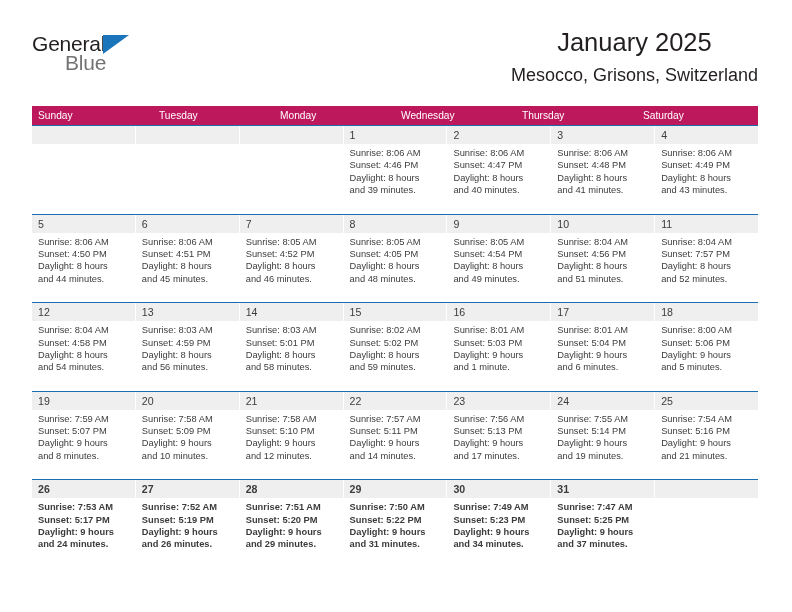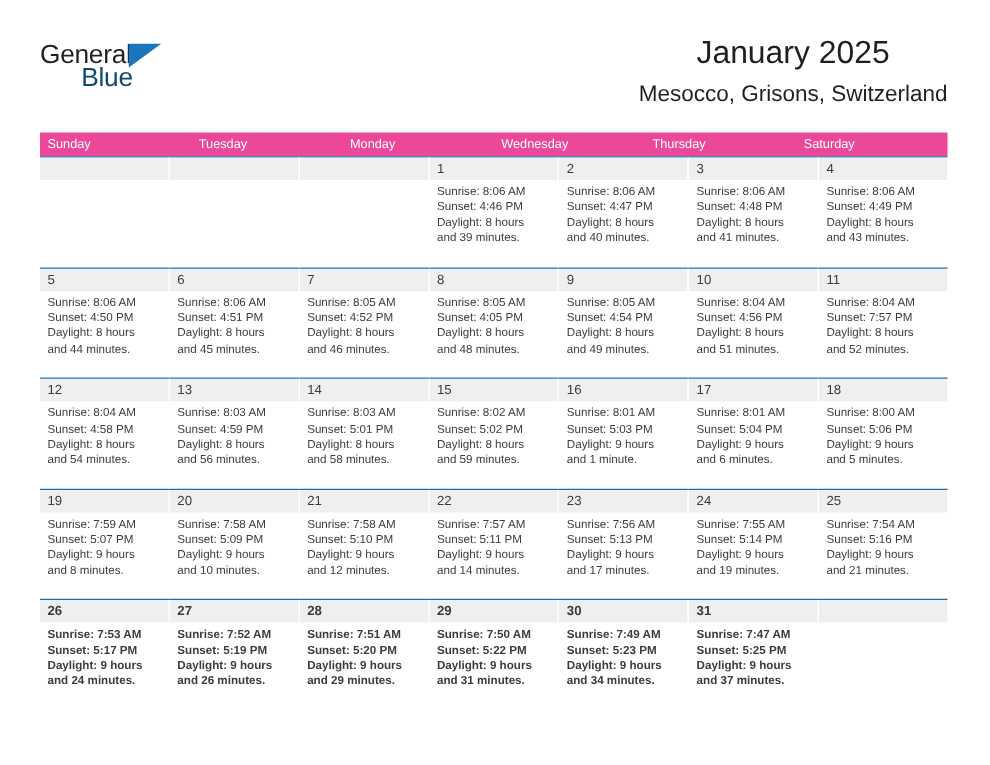--- a/index.html
+++ b/index.html
@@ -53,21 +53,21 @@
     height: 0;
     border-left: 26px solid #1b75bb;
     border-bottom: 19px solid transparent;
   }
   .logo-blue {
     position: absolute;
     left: 33px;
     top: 19px;
     font-size: 21px;
     letter-spacing: -0.2px;
-    color: #0c4a6e;
+    color: #737373;
     font-family: "Liberation Sans", sans-serif;
   }
 
   .title-block {
     position: absolute;
     right: 0;
     top: 0;
     text-align: center;
   }
   .cal-title {
@@ -85,21 +85,21 @@
 
   
   .calendar {
     position: absolute;
     left: 32px;
     top: 106px;
     width: 726px;
   }
   .weekdays {
     display: flex;
-    background: #ec4899;
+    background: #be185d;
     height: 19px;
   }
   .weekday {
     flex: 1 1 0;
     color: #ffffff;
     font-size: 10.2px;
     line-height: 19px;
     padding-left: 6px;
     box-sizing: border-box;
     white-space: nowrap;

